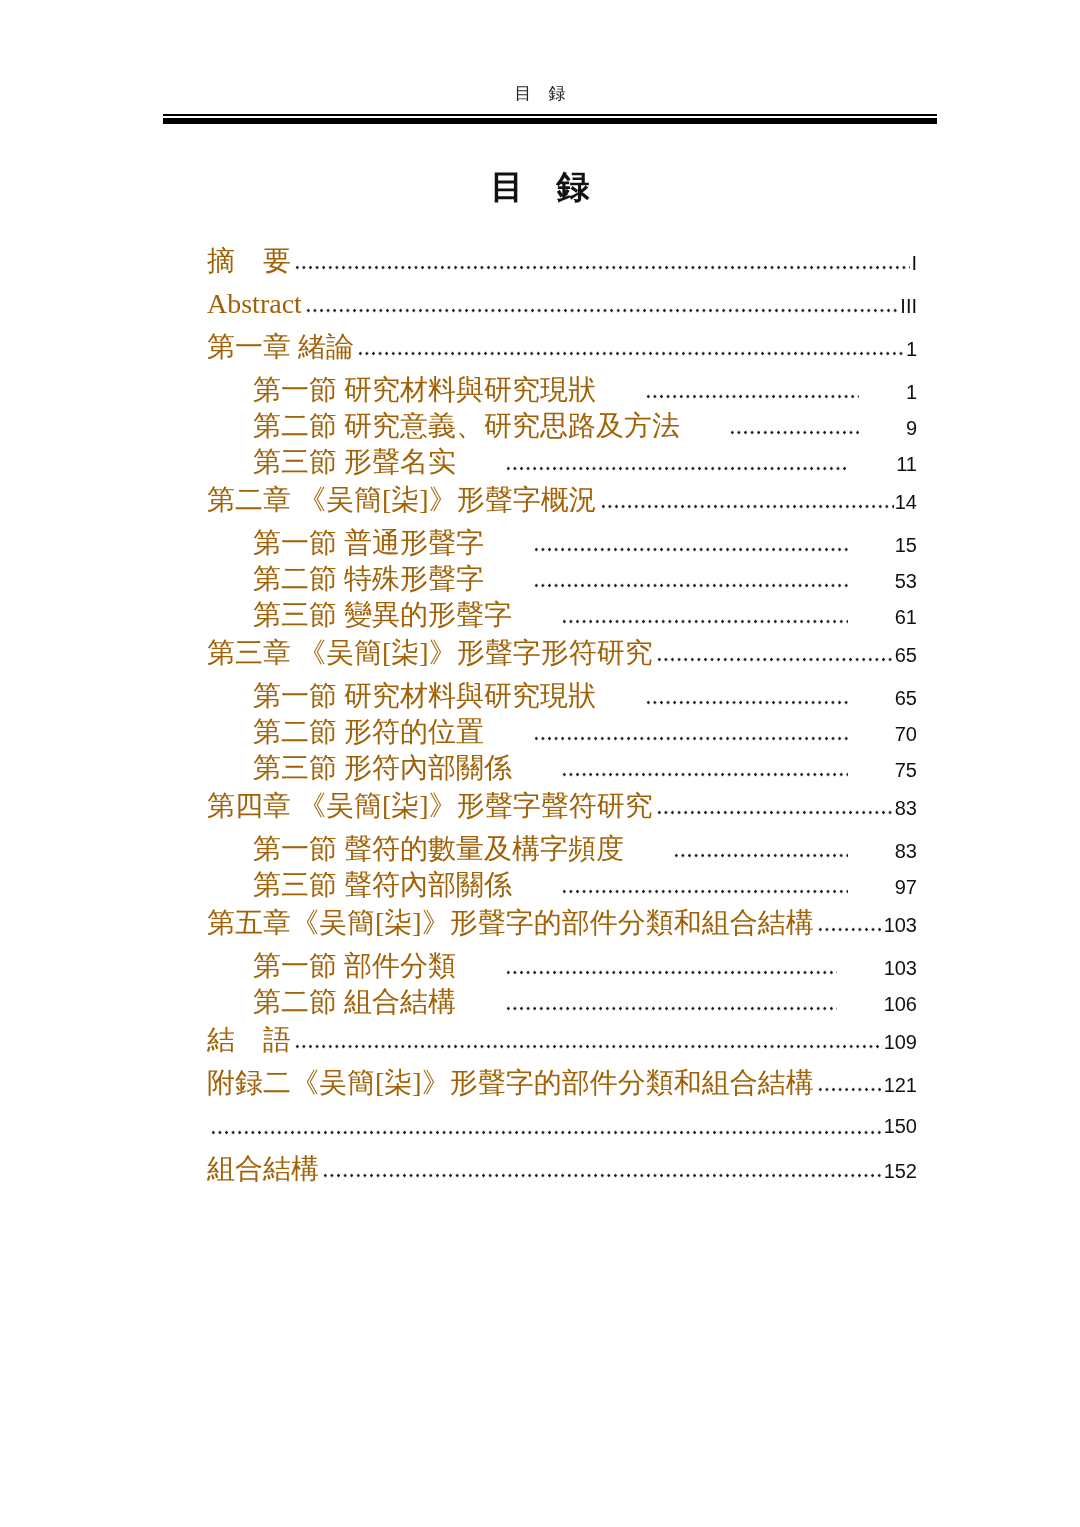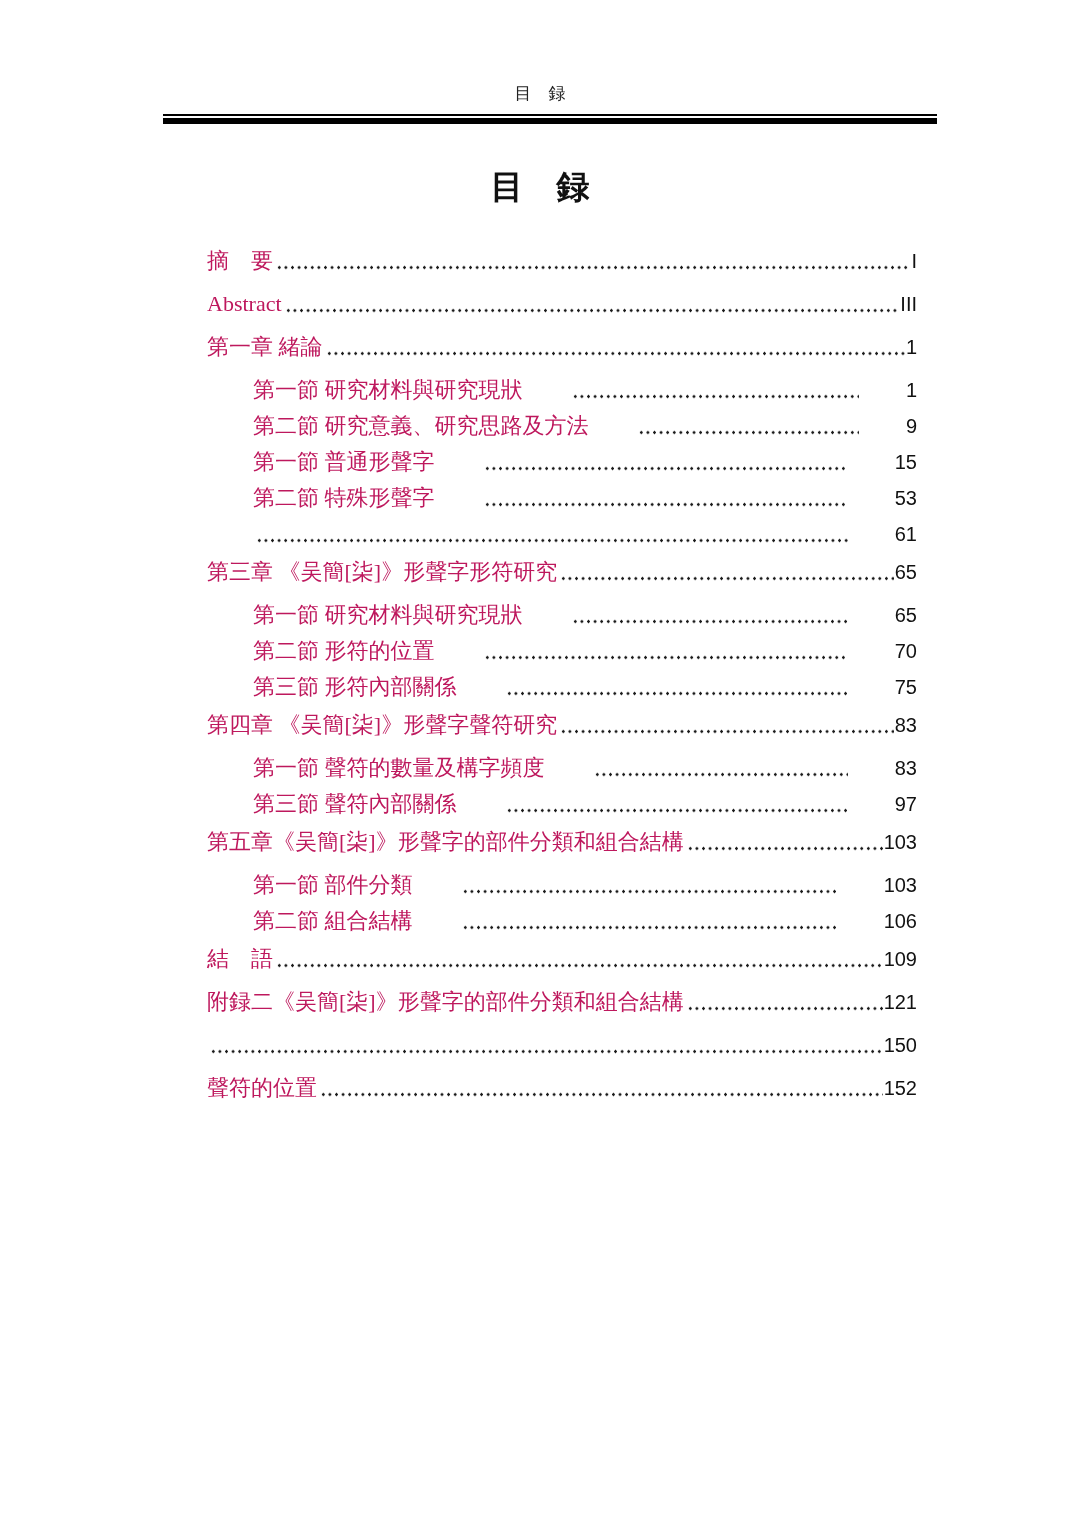--- a/index.html
+++ b/index.html
@@ -66,22 +66,22 @@
   .toc-row {
     display: flex;
     align-items: baseline;
     height: 36px;
     line-height: 36px;
   }
   .toc-row.level-1 { margin-top: 2px; margin-bottom: 7px; }
   .toc-row.level-2 { padding-left: 46px; gap: 46px; }
 
   .toc-label {
-    font-size: 22px;
-    color: #be185d;
+    font-size: 28px;
+    color: #a16207;
     white-space: pre;
     flex: 0 0 auto;
     text-align: center;
   }
   .toc-leader {
     flex: 1 1 auto;
     align-self: stretch;
     margin: 0 1px 0 3px;
     background-image: radial-gradient(circle, #1a1a1a 1.25px, rgba(0,0,0,0) 1.55px);
     background-size: 6.6px 6.6px;
@@ -128,30 +128,41 @@
       <span class="toc-label">第一節 研究材料與研究現狀</span>
       <span class="toc-leader"></span>
       <span class="toc-page">1</span>
     </div>
     <div class="toc-row level-2">
       <span class="toc-label">第二節 研究意義、研究思路及方法</span>
       <span class="toc-leader"></span>
       <span class="toc-page">9</span>
     </div>
     <div class="toc-row level-2">
+      <span class="toc-label">第三節 形聲名实</span>
+      <span class="toc-leader"></span>
+      <span class="toc-page">11</span>
+    </div>
+    <div class="toc-row level-1">
+      <span class="toc-label">第二章 《吴簡[柒]》形聲字概況</span>
+      <span class="toc-leader"></span>
+      <span class="toc-page">14</span>
+    </div>
+    <div class="toc-row level-2">
       <span class="toc-label">第一節 普通形聲字</span>
       <span class="toc-leader"></span>
       <span class="toc-page">15</span>
     </div>
     <div class="toc-row level-2">
       <span class="toc-label">第二節 特殊形聲字</span>
       <span class="toc-leader"></span>
       <span class="toc-page">53</span>
     </div>
     <div class="toc-row level-2">
+      <span class="toc-label">第三節 變異的形聲字</span>
       <span class="toc-leader"></span>
       <span class="toc-page">61</span>
     </div>
     <div class="toc-row level-1">
       <span class="toc-label">第三章 《吴簡[柒]》形聲字形符研究</span>
       <span class="toc-leader"></span>
       <span class="toc-page">65</span>
     </div>
     <div class="toc-row level-2">
       <span class="toc-label">第一節 研究材料與研究現狀</span>
@@ -206,17 +217,17 @@
     <div class="toc-row level-1">
       <span class="toc-label">附録二《吴簡[柒]》形聲字的部件分類和組合結構</span>
       <span class="toc-leader"></span>
       <span class="toc-page">121</span>
     </div>
     <div class="toc-row level-1">
       <span class="toc-leader"></span>
       <span class="toc-page">150</span>
     </div>
     <div class="toc-row level-1">
-      <span class="toc-label">聲符的位置</span>
+      <span class="toc-label">組合結構</span>
       <span class="toc-leader"></span>
       <span class="toc-page">152</span>
     </div>
   </div>
 
 </body></html>

